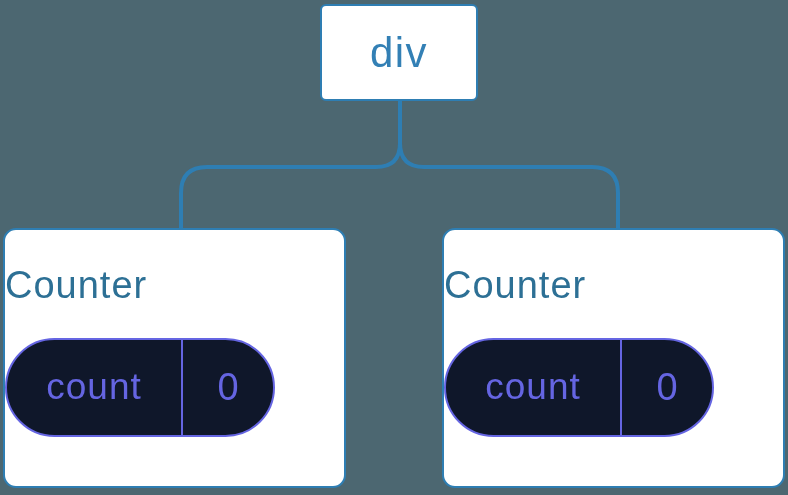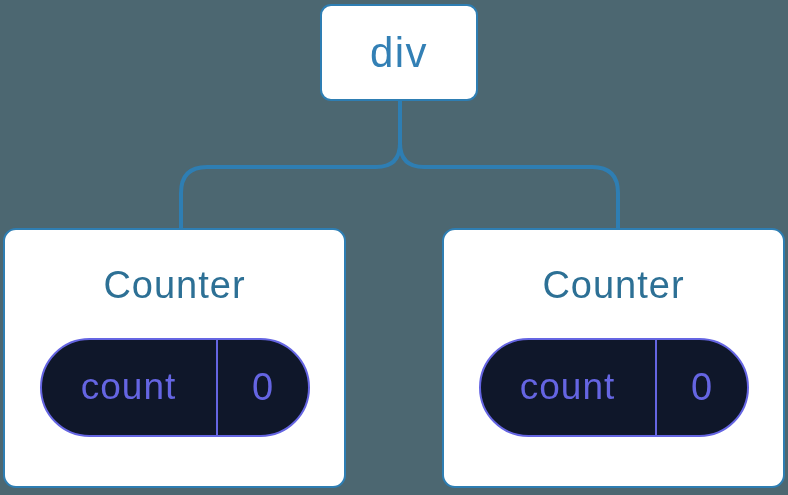--- a/index.html
+++ b/index.html
@@ -31,39 +31,38 @@
     position: absolute;
     background: #FFFFFF;
     border: 2.5px solid #2E7EB3;
     box-sizing: border-box;
   }
   .root-card {
     left: 320px;
     top: 4px;
     width: 158px;
     height: 97px;
-    border-radius: 11px;
+    border-radius: 6px;
     display: flex;
     align-items: center;
     justify-content: center;
   }
   .root-label {
     color: #3380B5;
     font-size: 42px;
     font-weight: 500;
     letter-spacing: 1.5px;
   }
   .counter-card {
     top: 228px;
     width: 343px;
     height: 260px;
     border-radius: 13px;
     display: flex;
     flex-direction: column;
-    align-items: center;
   }
   .counter-card.left  { left: 3px; }
   .counter-card.right { left: 442px; }
   .counter-title {
     margin-top: 34px;
     color: #2D7095;
     font-size: 38px;
     font-weight: 500;
     letter-spacing: 1px;
     line-height: 1.15;

